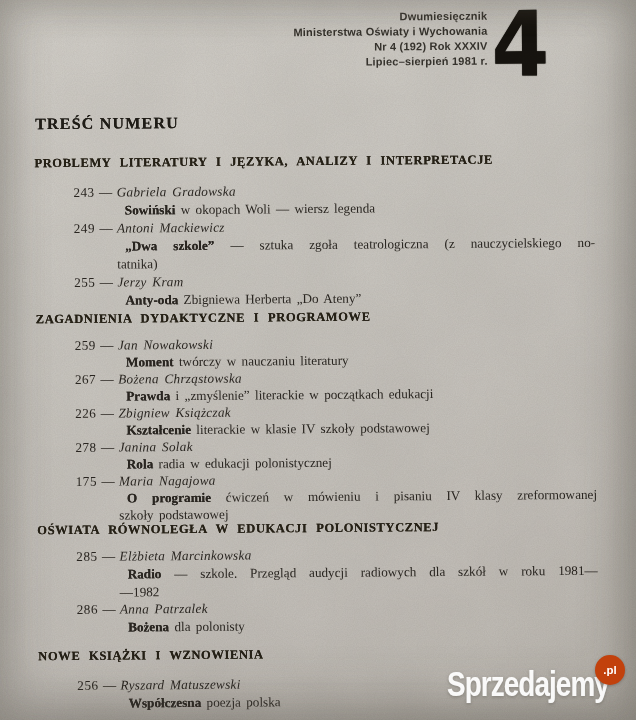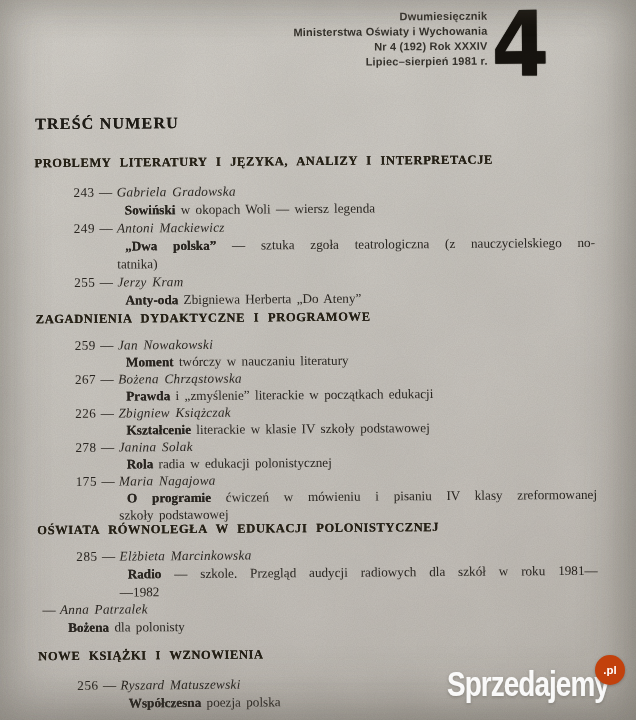--- a/index.html
+++ b/index.html
@@ -100,21 +100,21 @@
       <div class="etext">
         <div class="author">Gabriela Gradowska</div>
         <div class="tline"><span class="lead">Sowiński</span><span> w okopach Woli — wiersz legenda</span></div>
       </div>
     </div>
     <div class="entry">
       <div class="pg">249</div>
       <div class="dash">—</div>
       <div class="etext">
         <div class="author">Antoni Mackiewicz</div>
-        <div class="tline just"><span class="lead">„Dwa polska”</span><span> — sztuka zgoła teatrologiczna (z nauczycielskiego no-</span></div>
+        <div class="tline just"><span class="lead">„Dwa szkole”</span><span> — sztuka zgoła teatrologiczna (z nauczycielskiego no-</span></div>
         <div class="tline">tatnika)</div>
       </div>
     </div>
     <div class="entry">
       <div class="pg">255</div>
       <div class="dash">—</div>
       <div class="etext">
         <div class="author">Jerzy Kram</div>
         <div class="tline"><span class="lead">Anty-oda</span><span> Zbigniewa Herberta „Do Ateny”</span></div>
       </div>
@@ -171,20 +171,21 @@
     <div class="entry">
       <div class="pg">285</div>
       <div class="dash">—</div>
       <div class="etext">
         <div class="author">Elżbieta Marcinkowska</div>
         <div class="tline just"><span class="lead">Radio</span><span> — szkole. Przegląd audycji radiowych dla szkół w roku 1981—</span></div>
         <div class="tline">—1982</div>
       </div>
     </div>
     <div class="entry">
+      <div class="pg">286</div>
       <div class="dash">—</div>
       <div class="etext">
         <div class="author">Anna Patrzalek</div>
         <div class="tline"><span class="lead">Bożena</span><span> dla polonisty</span></div>
       </div>
     </div>
   </div>
 
   <div class="section sec4">
     <div class="sec-heading mb12">NOWE KSIĄŻKI I WZNOWIENIA</div>

